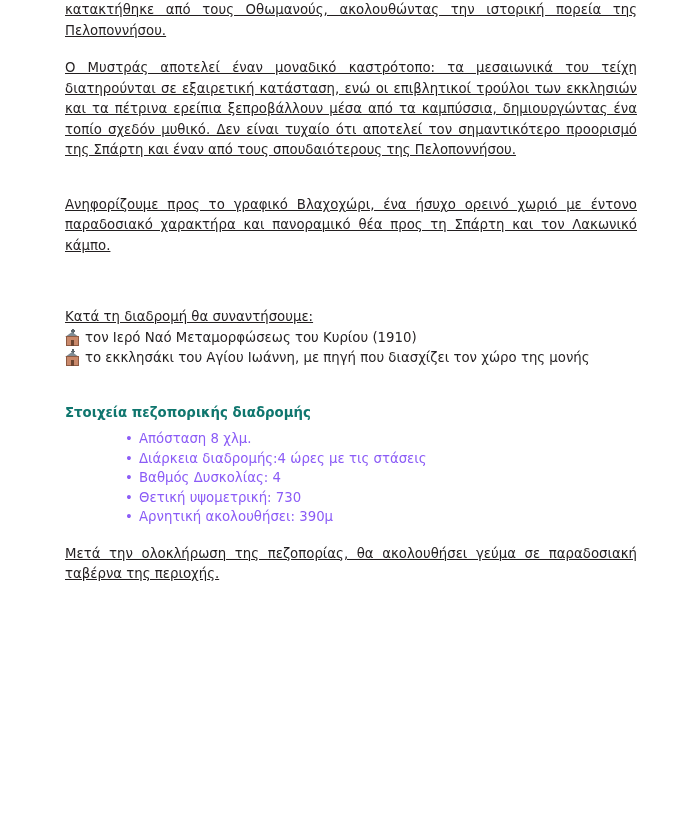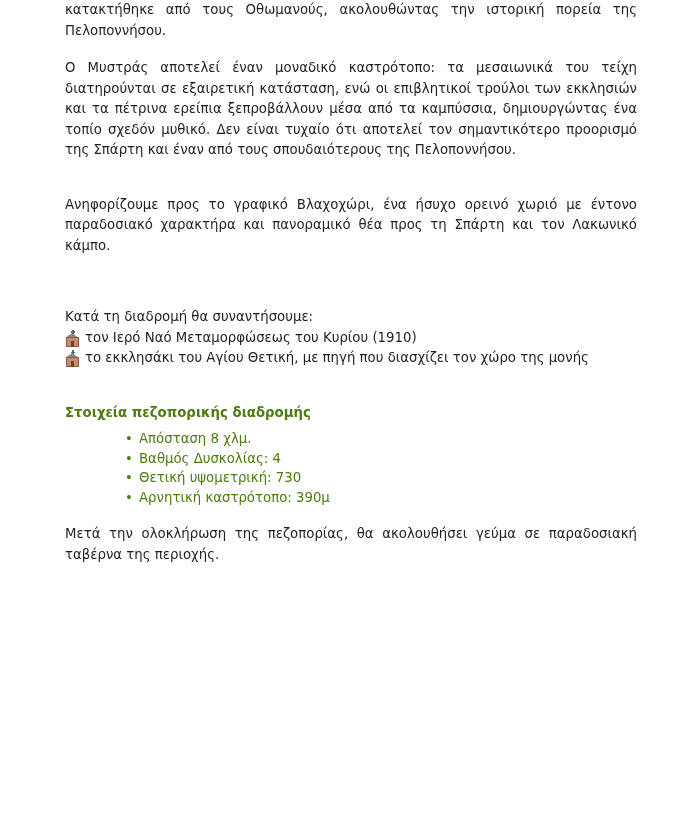--- a/index.html
+++ b/index.html
@@ -26,56 +26,57 @@
     left: 65px;
     top: 0px;
     width: 572px;
   }
   p.para {
     margin: 0 0 0 0;
     font-size: 13.3px;
     line-height: 20.5px;
     text-align: justify;
     color: #231f20;
+    text-decoration: underline;
   }
   .spacer-lg { height: 17px; }
   .spacer-sm { height: 6px; }
   .heading {
     margin: 0;
     font-size: 13.3px;
     line-height: 20.5px;
     font-weight: bold;
-    color: #4d7c0f;
+    color: #0f766e;
   }
   ul.bullets {
     margin: 0;
     padding: 0 0 0 60px;
     list-style: none;
   }
   ul.bullets li {
     font-size: 13.3px;
     line-height: 19.5px;
-    color: #4d7c0f;
+    color: #8b5cf6;
     position: relative;
     padding-left: 14px;
   }
   ul.bullets li:before {
     content: "\2022";
     position: absolute;
     left: 0;
     top: 0;
     font-size: 13.3px;
     line-height: 19.5px;
   }
   .iconline {
     font-size: 13.3px;
     line-height: 20.5px;
     color: #231f20;
     display: flex;
-    align-items: center;
+    align-items: flex-start;
   }
   .church-icon {
     width: 15px;
     height: 15px;
     margin-right: 5px;
     margin-top: 3px;
     flex: 0 0 auto;
     position: relative;
     display: inline-block;
   }
@@ -159,35 +160,36 @@
     </div>
 
     <div class="iconline">
       <span class="church-icon">
         <span class="cross-v"></span>
           <span class="cross-h"></span>
         <span class="roof"></span>
           <span class="body"></span>
           <span class="door"></span>
       </span>
-      <span>το εκκλησάκι του Αγίου Θετική, με πηγή που διασχίζει τον χώρο της μονής</span>
+      <span>το εκκλησάκι του Αγίου Ιωάννη, με πηγή που διασχίζει τον χώρο της μονής</span>
     </div>
 
     <div class="spacer-lg"></div>
 
     <div class="spacer-lg"></div>
 
     <p class="heading">Στοιχεία πεζοπορικής διαδρομής</p>
     <div class="spacer-sm"></div>
 
     <ul class="bullets">
       <li> Απόσταση 8 χλμ.</li>
+      <li>Διάρκεια διαδρομής:4 ώρες με τις στάσεις</li>
       <li>Βαθμός  Δυσκολίας: 4</li>
       <li>Θετική υψομετρική: 730</li>
-      <li>Αρνητική καστρότοπο: 390μ</li>
+      <li>Αρνητική ακολουθήσει: 390μ</li>
     </ul>
 
     <div class="spacer-lg"></div>
 
     <p class="para">Μετά την ολοκλήρωση της πεζοπορίας, θα ακολουθήσει γεύμα σε παραδοσιακή ταβέρνα της περιοχής.</p>
     <div class="spacer-lg"></div>
 
   </div>
 </div>
 

